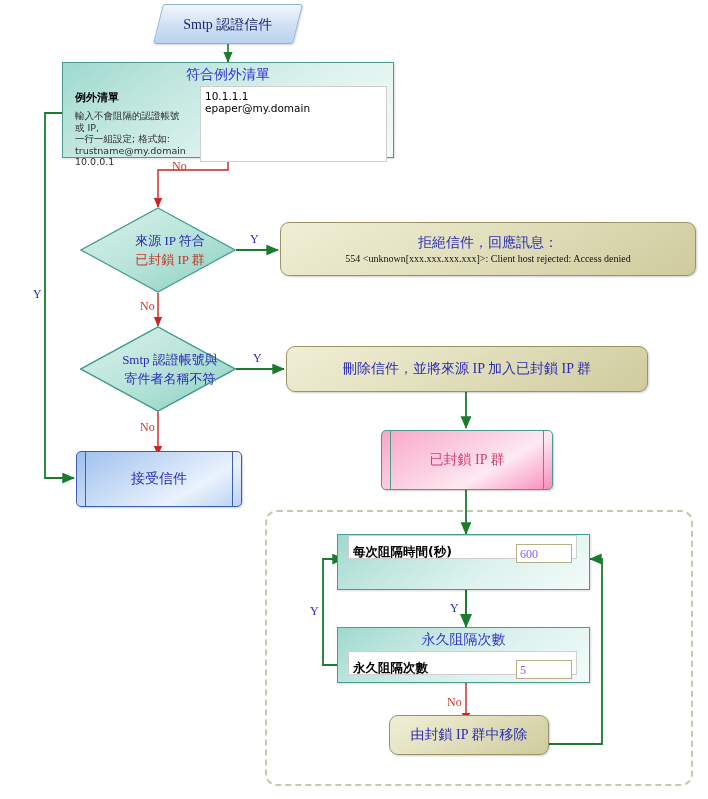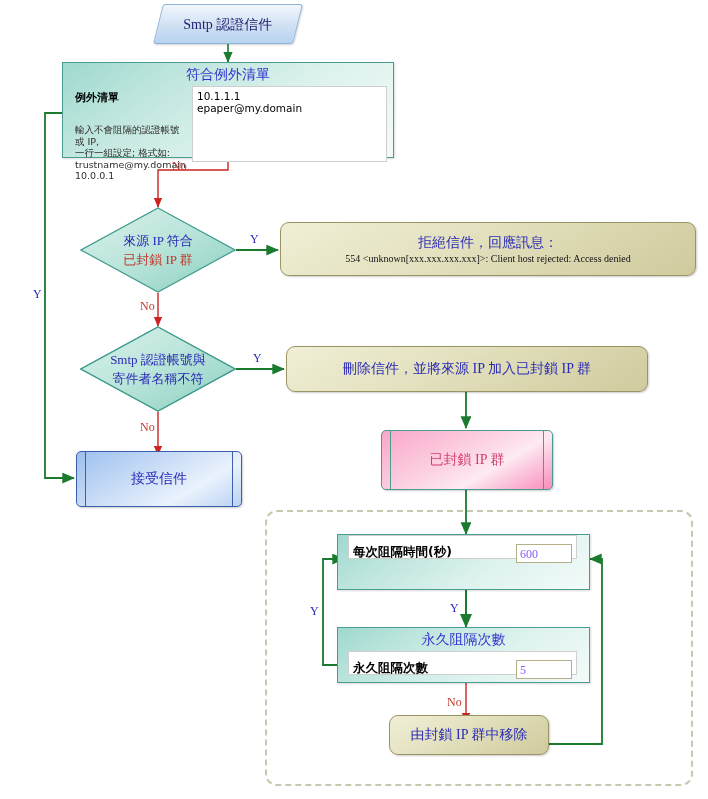--- a/index.html
+++ b/index.html
@@ -34,21 +34,21 @@
     height:24px;width:100%;padding:8px 4px;box-sizing:border-box;}
   .field-label{flex:1;font-size:12.5px;color:#000;
     font-family:"DejaVu Sans","Liberation Sans",sans-serif;font-weight:bold;}
   .field-input{width:56px;height:19px;border:1px solid #b6ae86;background:#fff;
     font-size:12px;color:#8b5cf6;padding-left:3px;box-sizing:border-box;
     font-family:"Liberation Serif",serif;line-height:18px;}
 
   
   .diamond-wrap{position:absolute;}
   .diamond-wrap svg{position:absolute;left:0;top:0;}
-  .diamond-text{position:absolute;left:0;top:0;width:100%;height:100%;
+  .diamond-text{position:absolute;left:12px;top:0;width:100%;height:100%;
     display:flex;flex-direction:column;align-items:center;justify-content:center;
     font-size:13px;line-height:19px;}
   .dt-blue{color:#2b2bb5;}
   .dt-red{color:#c0392b;}
 
   
   .tanbox{
     background:linear-gradient(150deg,#f0efd6 0%,#e2e0bd 45%,#cfcb9e 100%);
     border:1px solid #9a9464;border-radius:9px;
     box-shadow:1px 1px 2px rgba(0,0,0,.2);
@@ -76,25 +76,25 @@
   .dashed-group{position:absolute;border:2px dashed #c9c8ae;border-radius:12px;}
 
   
   .elabel{position:absolute;font-size:12px;line-height:12px;}
   .elabel.y{color:#2b2bb5;}
   .elabel.n{color:#c0392b;}
 
   
   .exc-left{width:112px;padding:4px 4px 0 6px;}
   .exc-left .h{font-size:11px;font-weight:bold;color:#000;
-    font-family:"DejaVu Sans","Liberation Sans",sans-serif;margin-bottom:19px;}
+    font-family:"DejaVu Sans","Liberation Sans",sans-serif;margin-bottom:5px;}
   .exc-left .d{font-size:9.5px;line-height:11.5px;color:#2f2f2f;
     font-family:"DejaVu Sans","Liberation Sans",sans-serif;}
   .exc-right{flex:1;background:#fff;border:1px solid #cfcfcf;height:68px;
-    margin-left:1px;padding:3px 4px;font-size:10.5px;line-height:12px;color:#000;
+    margin-left:9px;padding:3px 4px;font-size:10.5px;line-height:12px;color:#000;
     font-family:"DejaVu Sans","Liberation Sans",sans-serif;white-space:pre-line;}
 </style>
 </head>
 <body>
 
 <svg id="canvas" viewBox="0 0 708 799" xmlns="http://www.w3.org/2000/svg">
   <defs>
     <marker id="ahG" markerWidth="8" markerHeight="8" refX="6.5" refY="3" orient="auto" markerUnits="strokeWidth">
       <path d="M0,0 L7,3 L0,6 z" fill="#1a7a2e"></path>
     </marker>

